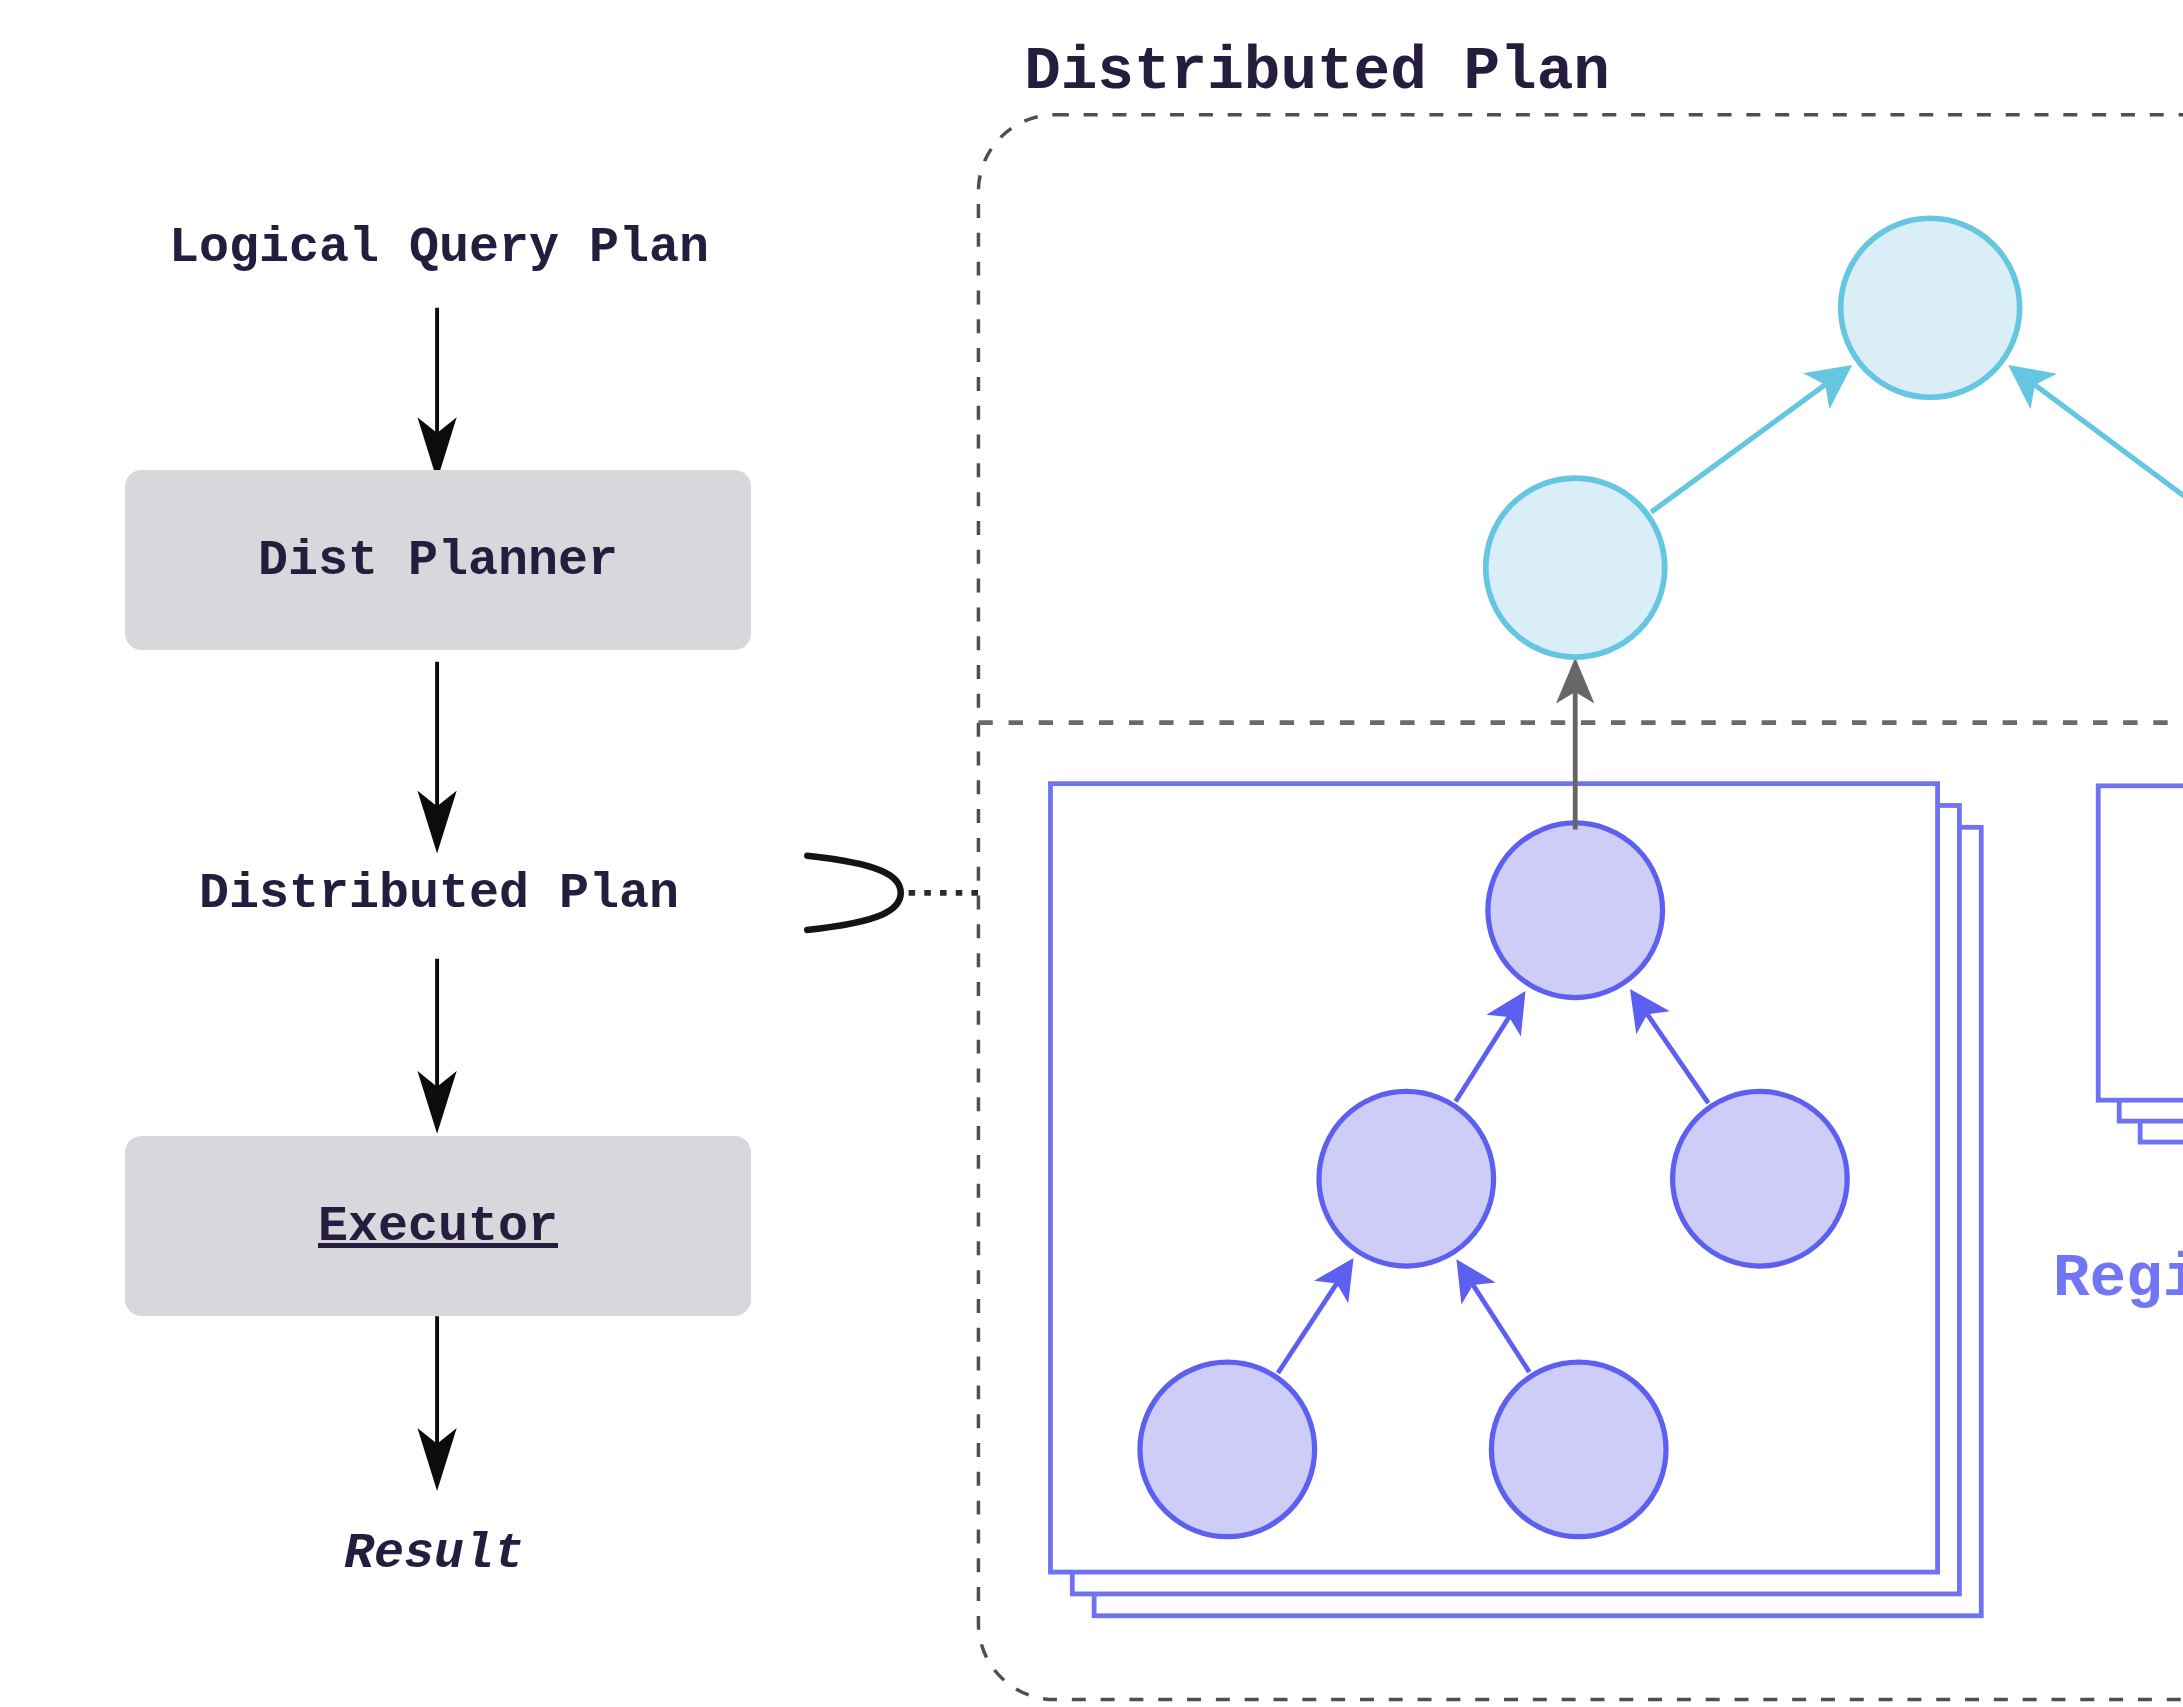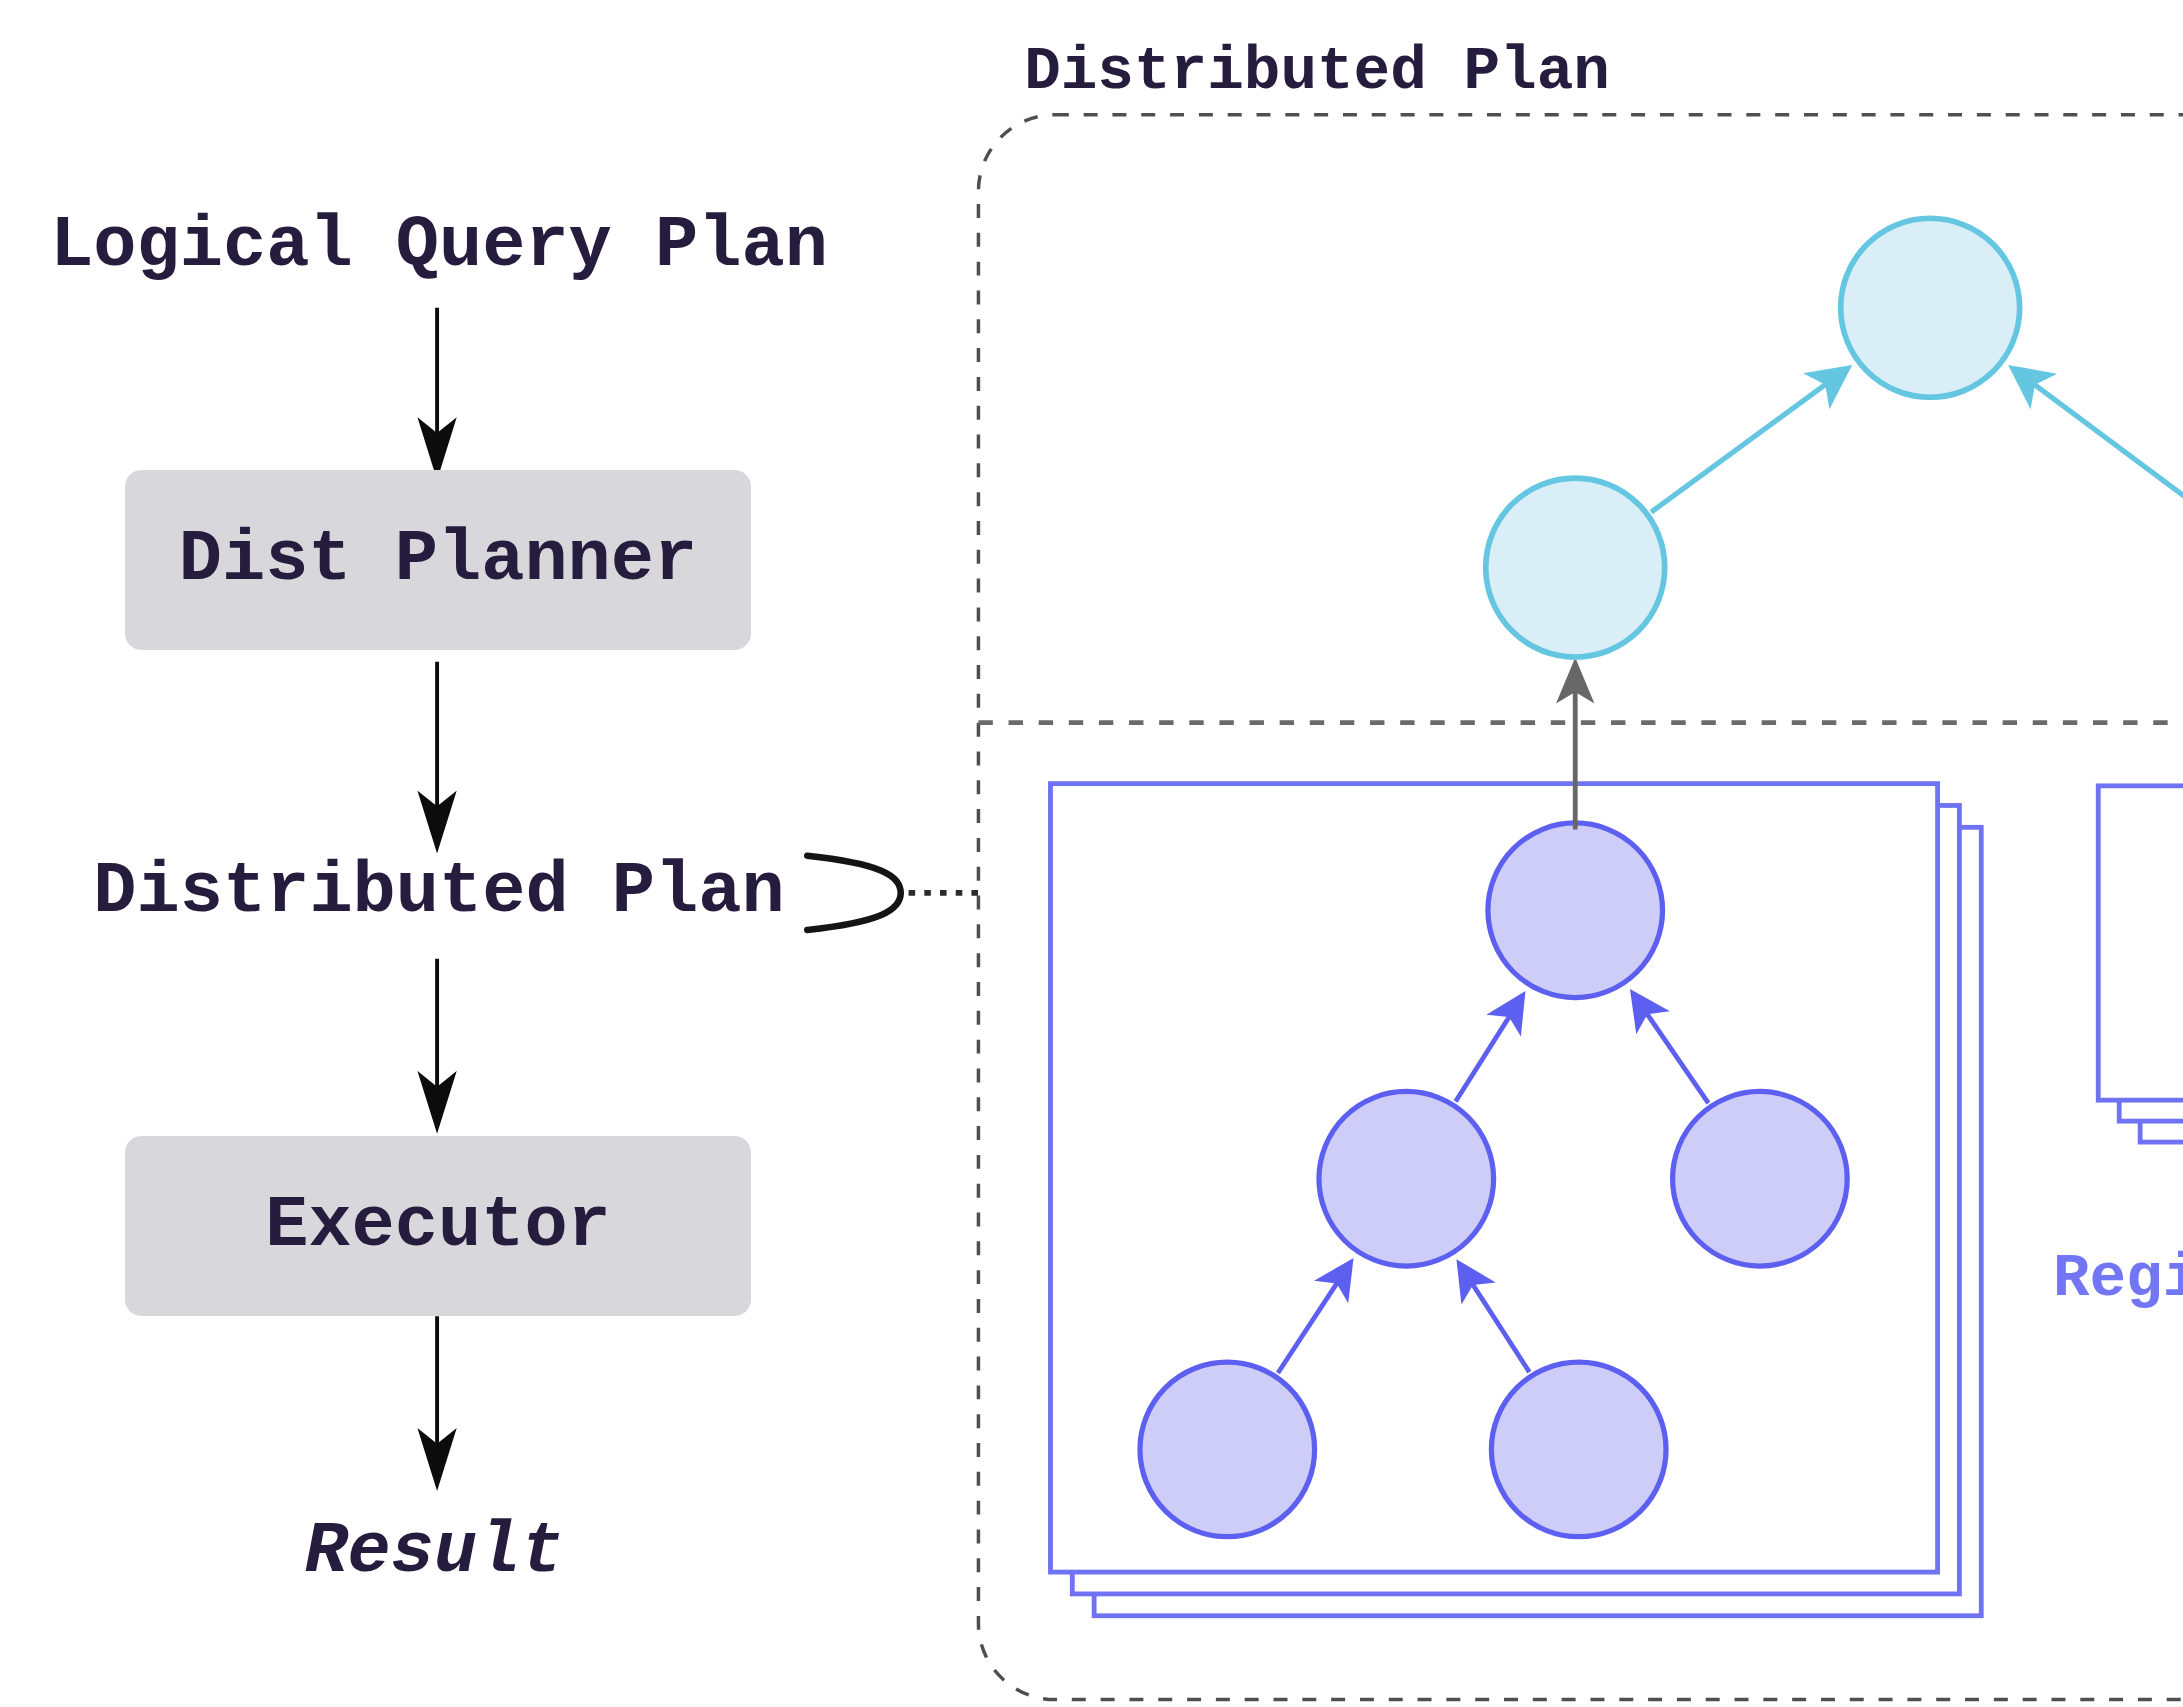--- a/index.html
+++ b/index.html
@@ -12,21 +12,21 @@
     font-weight:700;
     color:#251c3e;
   }
   .diagram-svg{position:absolute;left:0;top:0;width:3188px;height:1707px;}
   .label{
     position:absolute;
     white-space:nowrap;
     transform:translate(-50%,-50%);
     line-height:1.1;
   }
-  .fs160{font-size:72px;}
+  .fs160{font-size:50px;}
   .fs140{font-size:61px;}
   .gray-box{
     position:absolute;
     background:#d8d8dc;
     border-radius:16.6px;
     display:flex;align-items:center;justify-content:center;
   }
   .regions-label{color:#7276f5;}
 </style>
 </head>
@@ -111,21 +111,21 @@
   </svg>
 
   <div class="label fs160" style="left:439px;top:247px;">Logical Query Plan</div>
 
   <div class="gray-box" style="left:125px;top:470px;width:626px;height:180px;">
     <span class="fs160">Dist Planner</span>
   </div>
 
   <div class="label fs160" style="left:439px;top:893px;">Distributed Plan</div>
 
-  <div class="gray-box" style="left:125px;top:1136px;width:626px;height:180px;">
+  <div class="gray-box" style="left:125px;top:1136px;width:626px;height:180px;text-decoration:underline;">
     <span class="fs160">Executor</span>
   </div>
 
   <div class="label fs160" style="left:434px;top:1553px;font-style:italic;">Result</div>
 
   <div class="label fs140" style="left:1317px;top:72px;">Distributed Plan</div>
 
   <div class="label fs140 regions-label" style="left:2181px;top:1279px;">Regions</div>
 
 </div>

